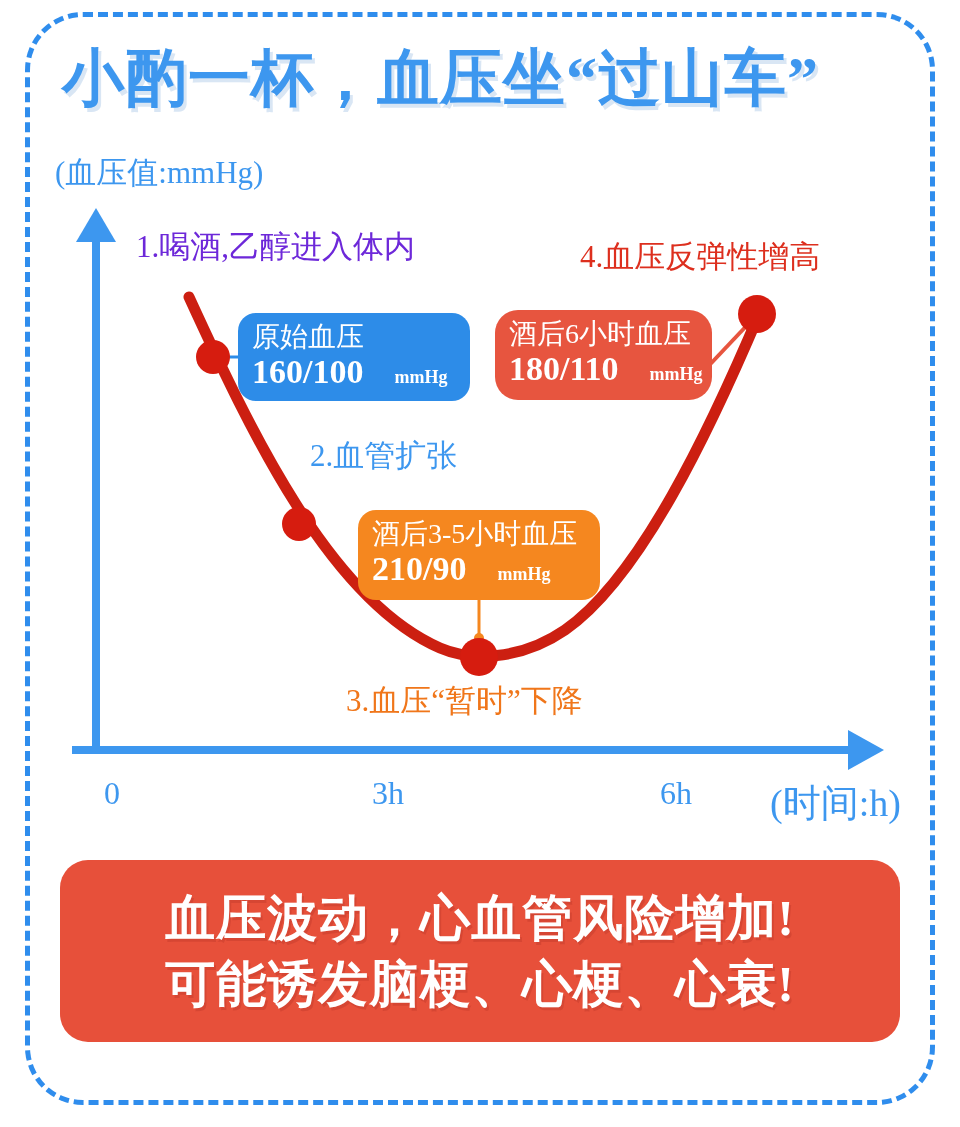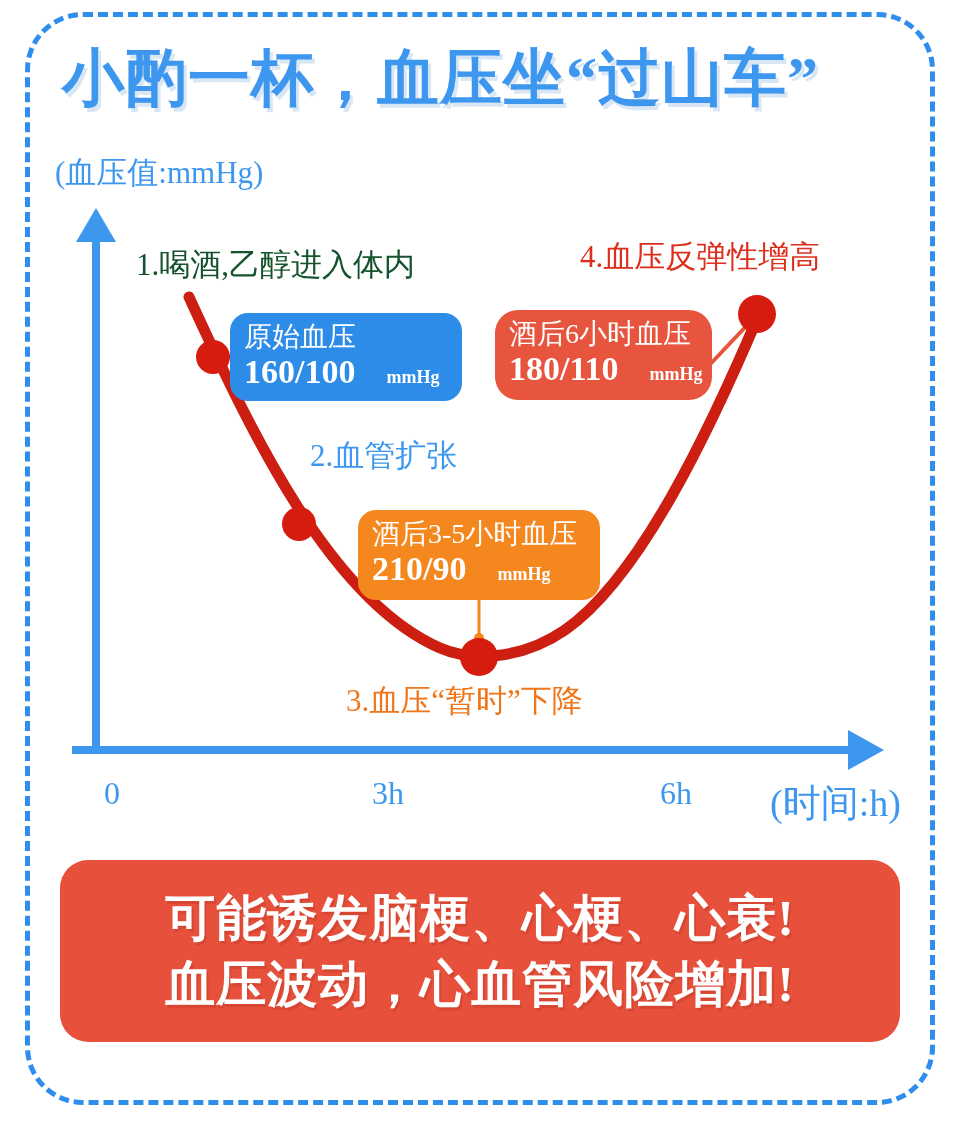--- a/index.html
+++ b/index.html
@@ -65,21 +65,21 @@
     position: absolute;
     left: 0;
     top: 0;
   }
   
   .step-label {
     position: absolute;
     font-size: 31px;
     white-space: nowrap;
   }
-  #step-1-label { left: 136px; top: 244px; color: #14532d; }
+  #step-1-label { left: 136px; top: 226px; color: #6d28d9; }
   #step-2-label { left: 310px; top: 435px; color: #3d97ef; }
   #step-3-label { left: 318px; top: 680px; color: #f0761a; margin-left: 28px; }
   #step-4-label { left: 580px; top: 236px; color: #dd2f1e; }
 
   
   .badge {
     position: absolute;
     border-radius: 18px;
     box-sizing: border-box;
     color: #ffffff;
@@ -99,21 +99,21 @@
   .badge .badge-value {
     font-size: 34px;
     font-weight: bold;
   }
   .badge .badge-unit {
     font-size: 18px;
     font-weight: bold;
     margin-left: 31px;
   }
   #badge-baseline {
-    left: 230px;
+    left: 238px;
     top: 313px;
     width: 232px;
     height: 88px;
     background: #2d8ce8;
   }
   #badge-after6h {
     left: 495px;
     top: 310px;
     width: 217px;
     height: 90px;
@@ -234,17 +234,17 @@
     <span class="badge-title">酒后3-5小时血压</span>
     <span class="badge-value-row"><span class="badge-value">210/90</span><span class="badge-unit">mmHg</span></span>
   </div>
 
   <div class="tick-label" id="tick-0">0</div>
   <div class="tick-label" id="tick-3h">3h</div>
   <div class="tick-label" id="tick-6h">6h</div>
   <div class="tick-label" id="x-axis-caption">(时间:h)</div>
 
   <div id="warning-banner">
+    <div class="banner-line">血压波动，心血管风险增加!</div>
     <div class="banner-line">可能诱发脑梗、心梗、心衰!</div>
-    <div class="banner-line">血压波动，心血管风险增加!</div>
   </div>
 
 </div>
 
 </body></html>

